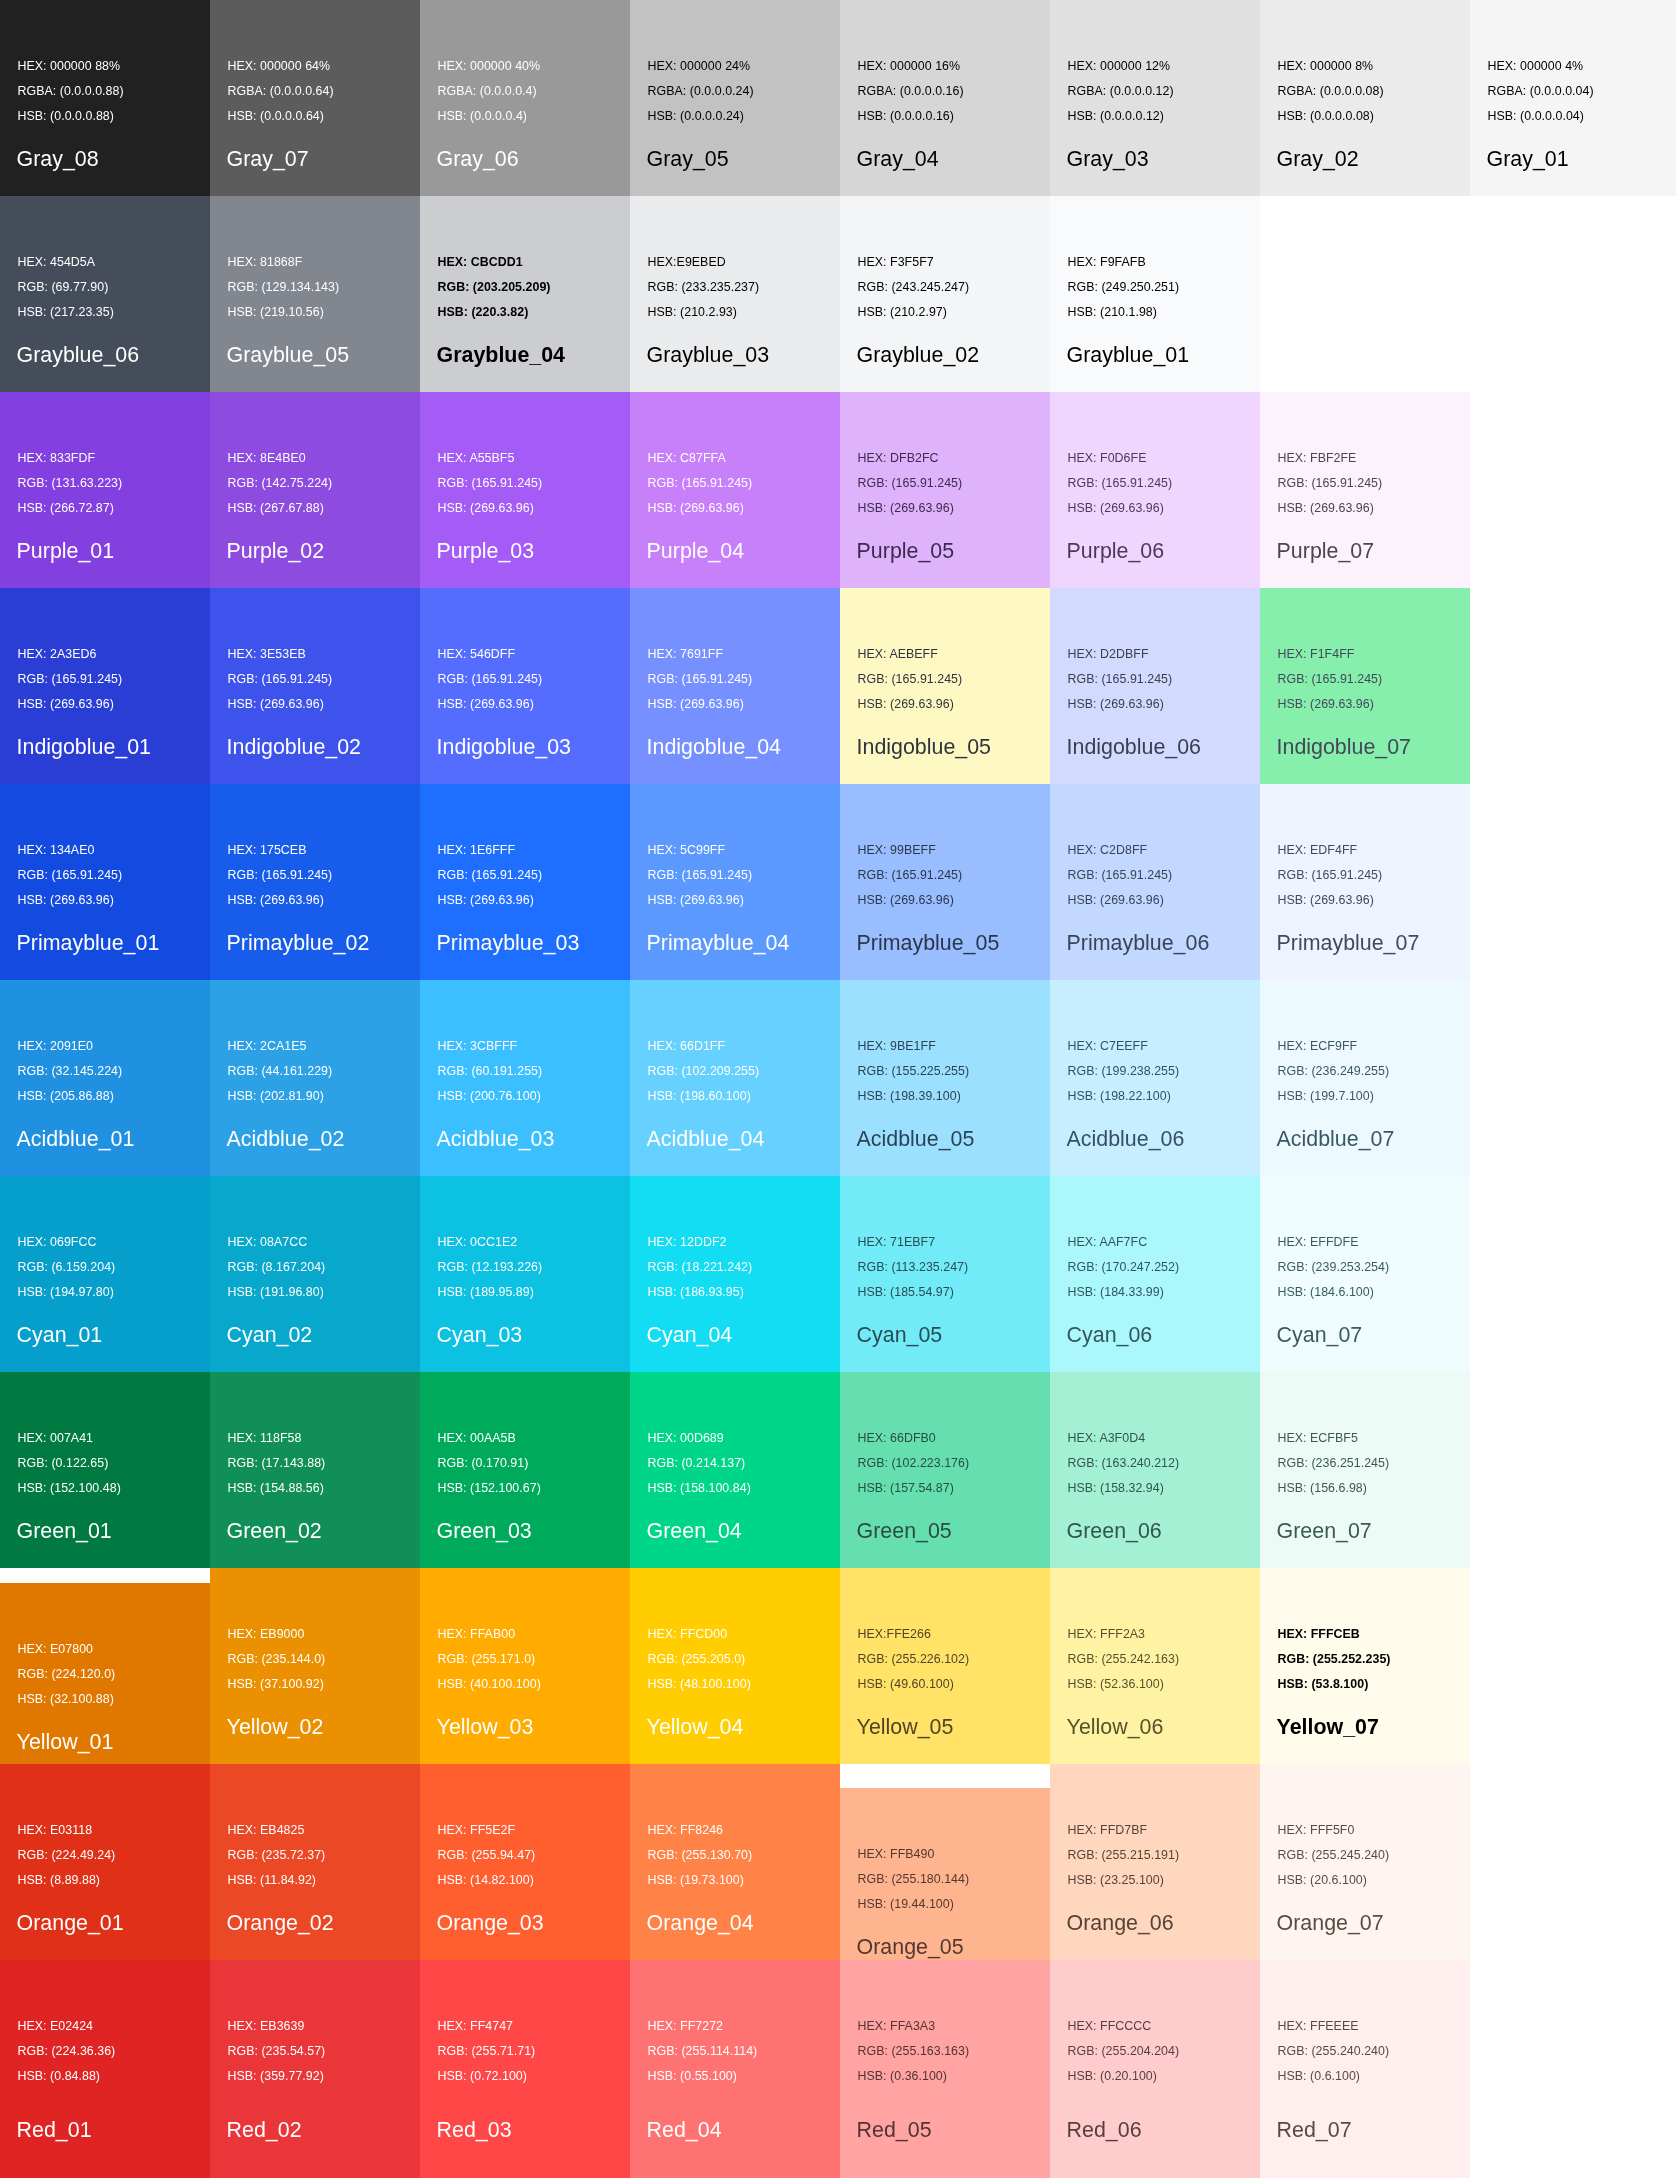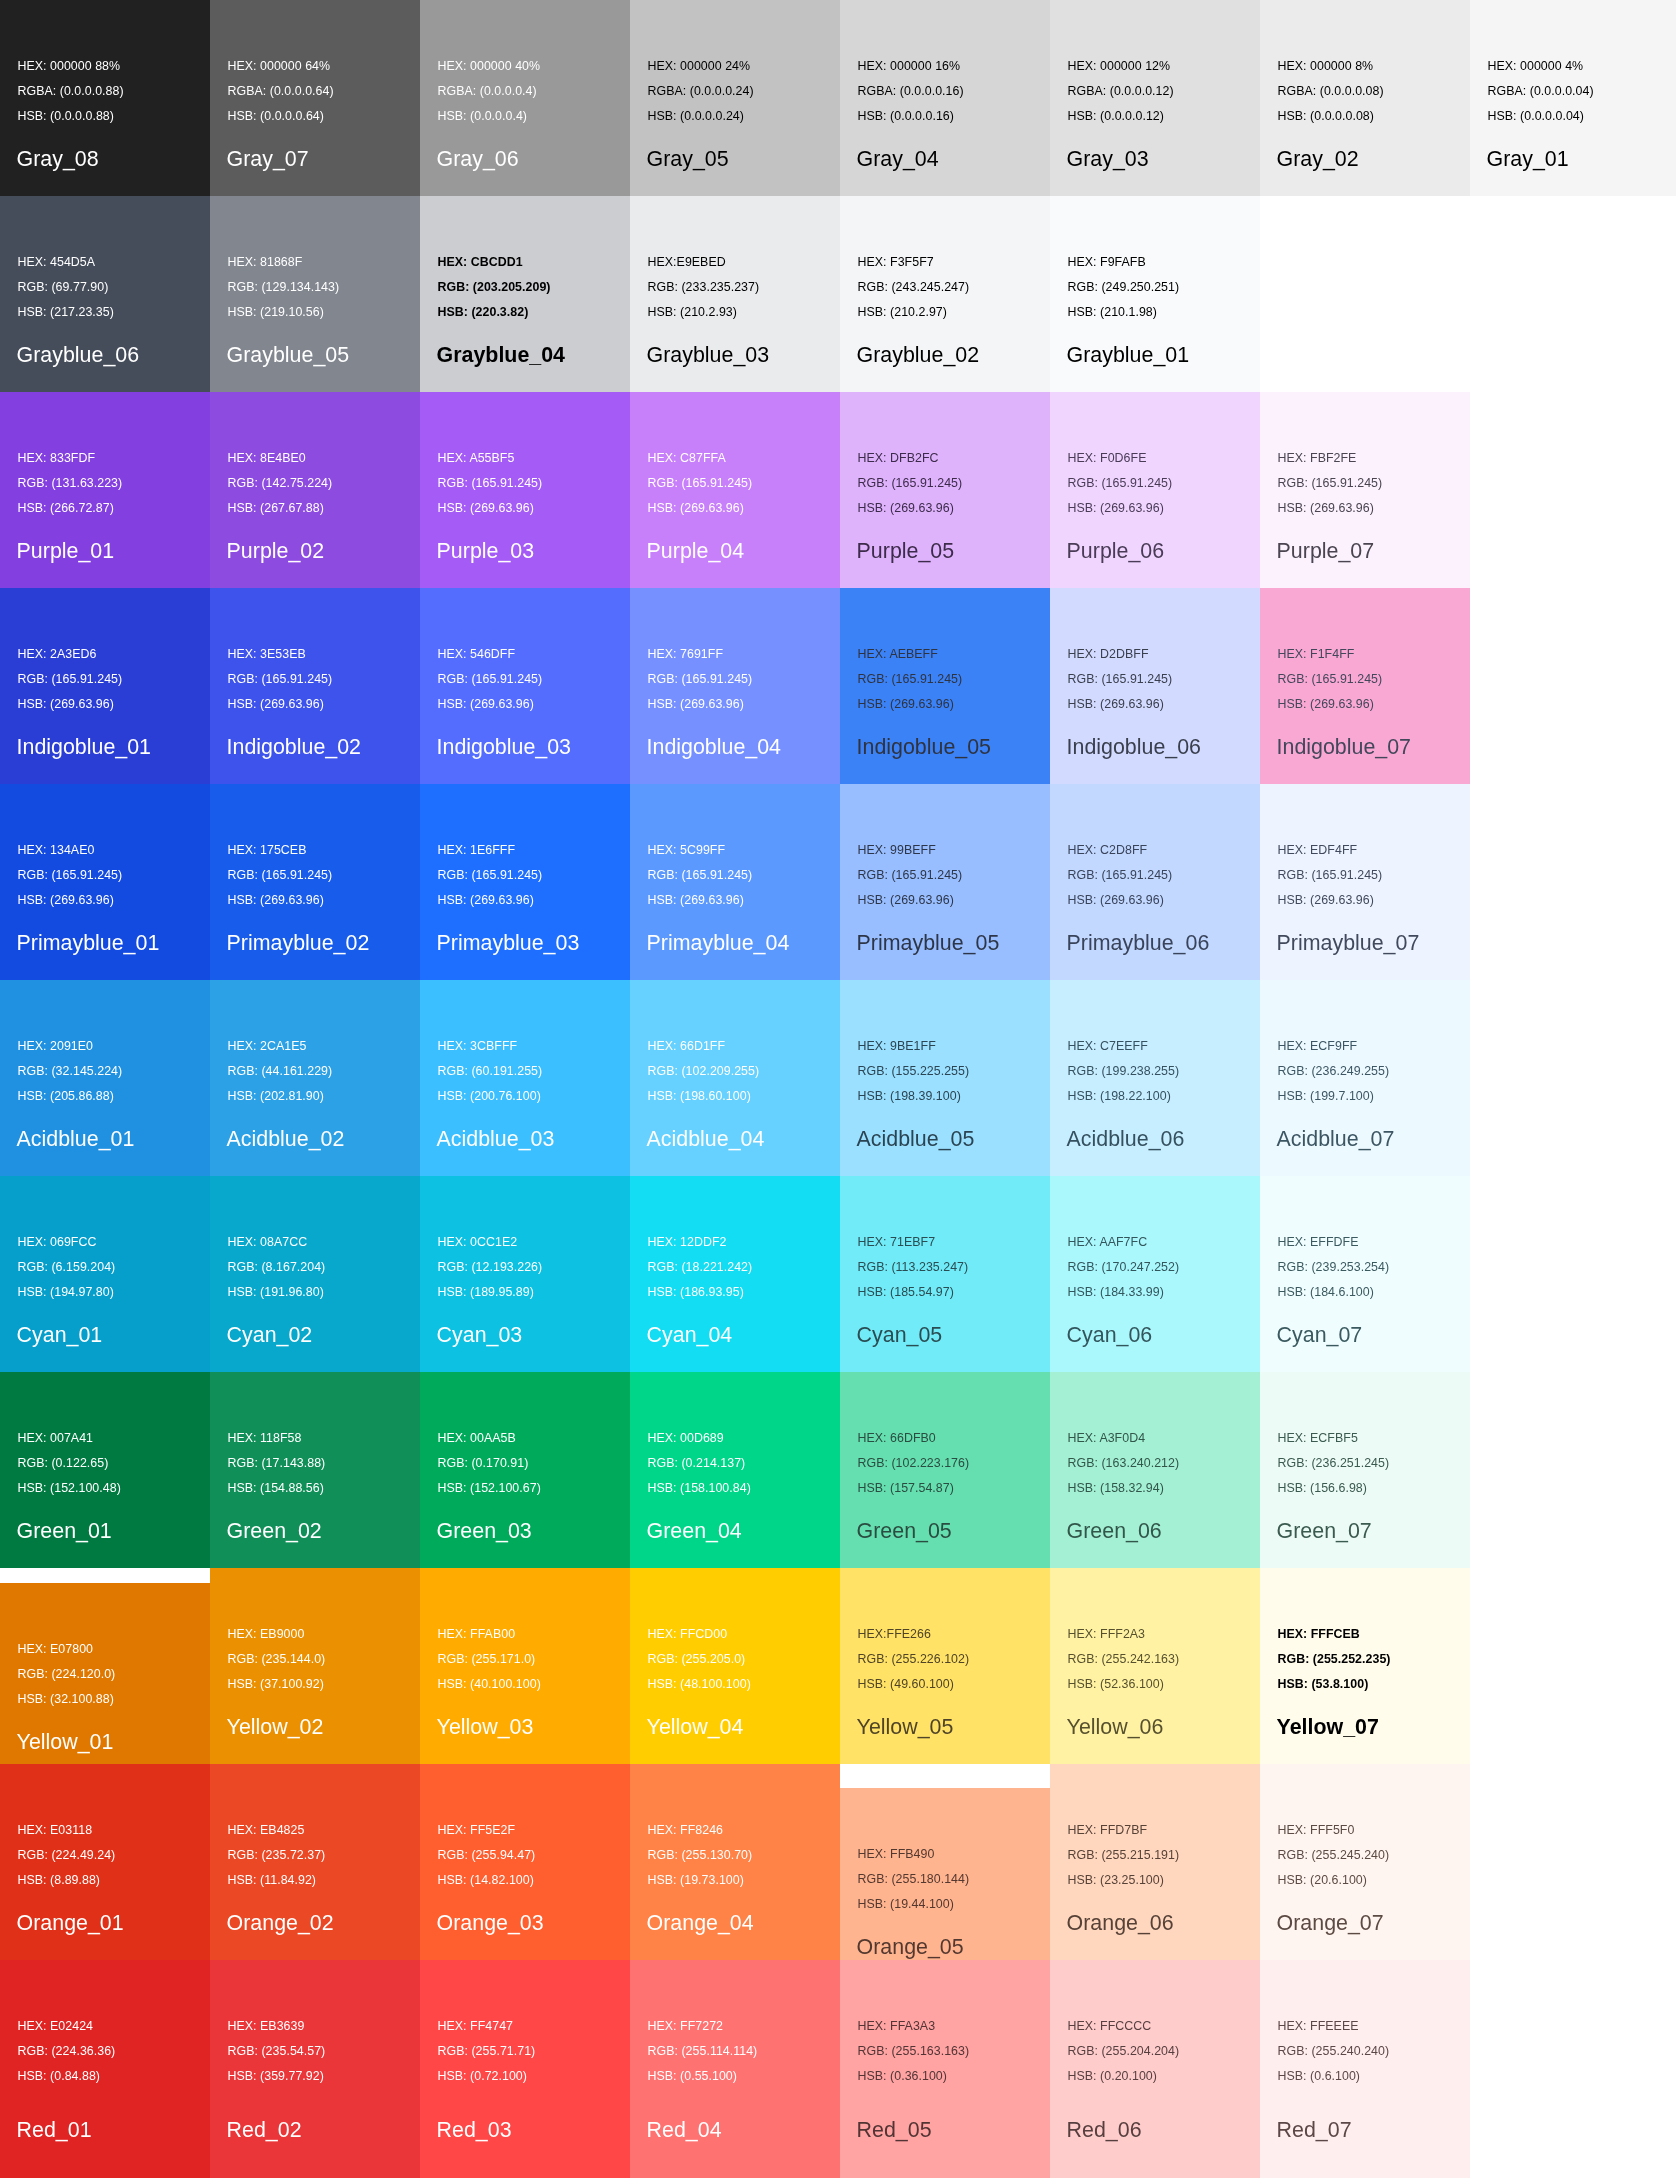--- a/index.html
+++ b/index.html
@@ -260,37 +260,37 @@
         <div class="swatch-name">Indigoblue_03</div>
       </div>
       <div class="swatch" style="background: rgb(118, 145, 255); color: rgb(255, 255, 255);">
         <div class="meta">
           <div class="meta-line">HEX: 7691FF</div>
           <div class="meta-line">RGB: (165.91.245)</div>
           <div class="meta-line">HSB: (269.63.96)</div>
         </div>
         <div class="swatch-name">Indigoblue_04</div>
       </div>
-      <div class="swatch" style="background: #3b82f6; color: rgb(47, 51, 64);">
+      <div class="swatch" style="background: #fef9c3; color: rgb(47, 51, 64);">
         <div class="meta">
           <div class="meta-line">HEX: AEBEFF</div>
           <div class="meta-line">RGB: (165.91.245)</div>
           <div class="meta-line">HSB: (269.63.96)</div>
         </div>
         <div class="swatch-name">Indigoblue_05</div>
       </div>
       <div class="swatch" style="background: rgb(210, 219, 255); color: rgb(58, 63, 77);">
         <div class="meta">
           <div class="meta-line">HEX: D2DBFF</div>
           <div class="meta-line">RGB: (165.91.245)</div>
           <div class="meta-line">HSB: (269.63.96)</div>
         </div>
         <div class="swatch-name">Indigoblue_06</div>
       </div>
-      <div class="swatch" style="background: #f9a8d4; color: rgb(67, 71, 90);">
+      <div class="swatch" style="background: #86efac; color: rgb(67, 71, 90);">
         <div class="meta">
           <div class="meta-line">HEX: F1F4FF</div>
           <div class="meta-line">RGB: (165.91.245)</div>
           <div class="meta-line">HSB: (269.63.96)</div>
         </div>
         <div class="swatch-name">Indigoblue_07</div>
       </div>
       <div class="swatch empty" style="background: rgb(255, 255, 255); color: rgb(0, 0, 0);"></div>
     </div>
     <div class="row">

